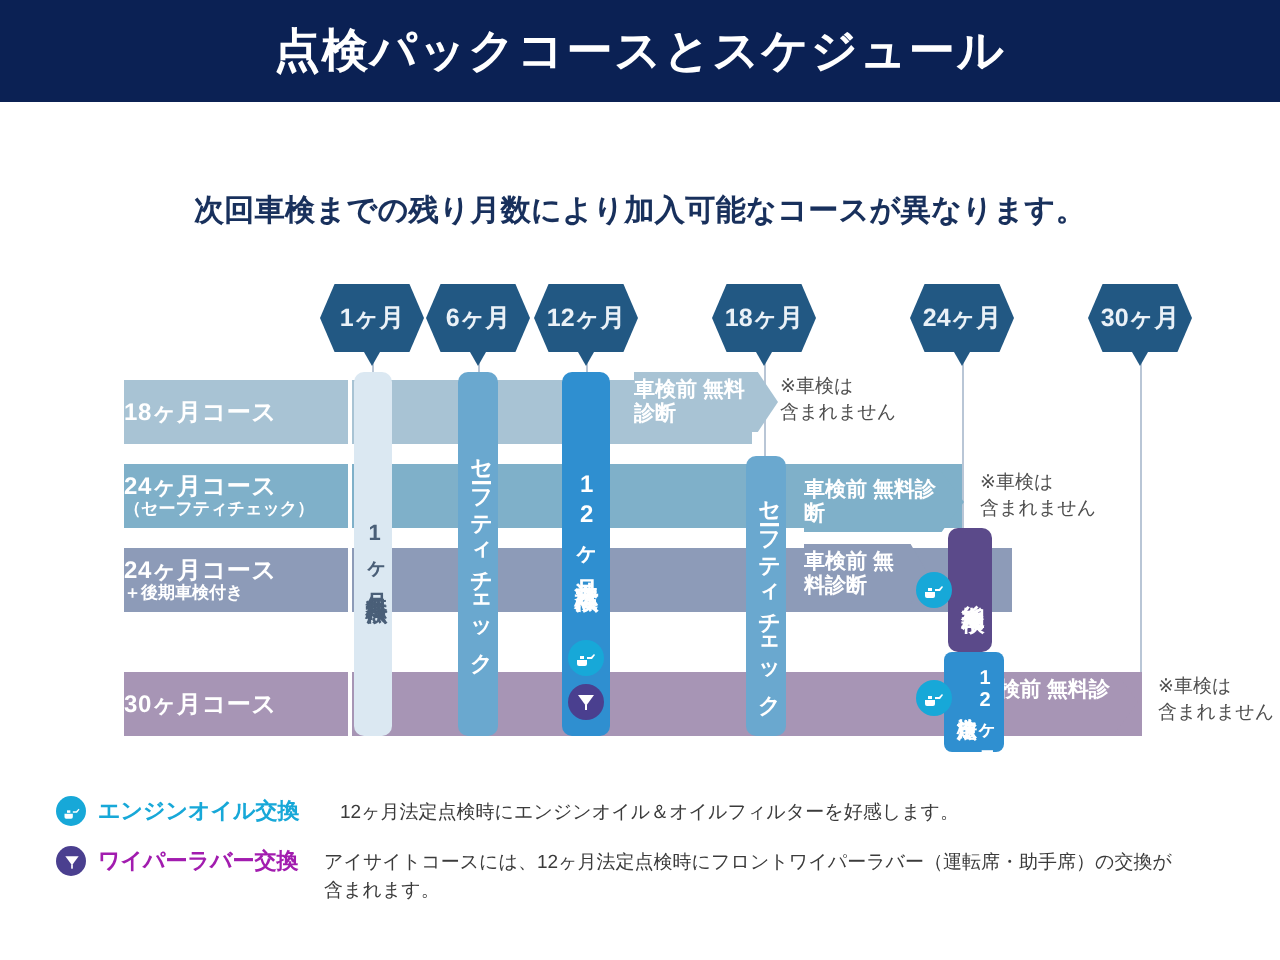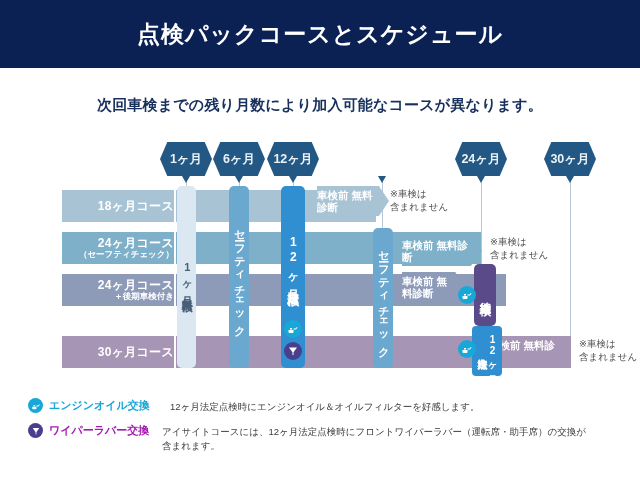--- a/index.html
+++ b/index.html
@@ -6,21 +6,21 @@
   html, body {
     width: 640px; height: 480px;
     background: #ffffff;
     font-family: "Liberation Sans", "DejaVu Sans", sans-serif;
     overflow: hidden;
   }
   #page { position: relative; width: 640px; height: 480px; background:#fff; }
 
   
   .header {
-    position: absolute; left:0; top:0; width:640px; height:68px;
+    position: absolute; left:0; top:0; width:640px; height:51px;
     background:#0b2154;
     display:flex; align-items:center; justify-content:center;
   }
   .header-title {
     color:#ffffff; font-size:23px; font-weight:bold; letter-spacing:1px;
   }
 
   
   .subtitle {
     position:absolute; left:0; top:96px; width:640px; text-align:center;
@@ -42,21 +42,21 @@
     border-left:4px solid transparent; border-right:4px solid transparent;
     border-top:7px solid #225883;
   }
   .tickline {
     position:absolute; width:1px; background:#b9c6d6;
   }
 
   
   .course-label {
     position:absolute; left:28px; width:112px; height:32px;
-    display:flex; flex-direction:column; align-items:flex-end; justify-content:center;
+    display:flex; flex-direction:column; align-items:flex-start; justify-content:center;
     color:#ffffff; line-height:1.05;
   }
   .course-label .cl-main { font-size:12px; font-weight:bold; letter-spacing:.3px;}
   .course-label .cl-sub  { font-size:8.5px; font-weight:bold; }
 
   
   .rowbar { position:absolute; height:32px; }
 
   
   .vblock {
@@ -149,20 +149,23 @@
     <div class="hex" style="left:179px; top:142px;">
       <span>6ヶ月</span>
     </div>
     <div class="hex-tail" style="left:201px; top:176px;"></div>
 
     <div class="hex" style="left:233px; top:142px;">
       <span>12ヶ月</span>
     </div>
     <div class="hex-tail" style="left:255px; top:176px;"></div>
 
+    <div class="hex" style="left:322px; top:142px;">
+      <span>18ヶ月</span>
+    </div>
     <div class="hex-tail" style="left:344px; top:176px;"></div>
 
     <div class="hex" style="left:421px; top:142px;">
       <span>24ヶ月</span>
     </div>
     <div class="hex-tail" style="left:443px; top:176px;"></div>
 
     <div class="hex" style="left:510px; top:142px;">
       <span>30ヶ月</span>
     </div>

